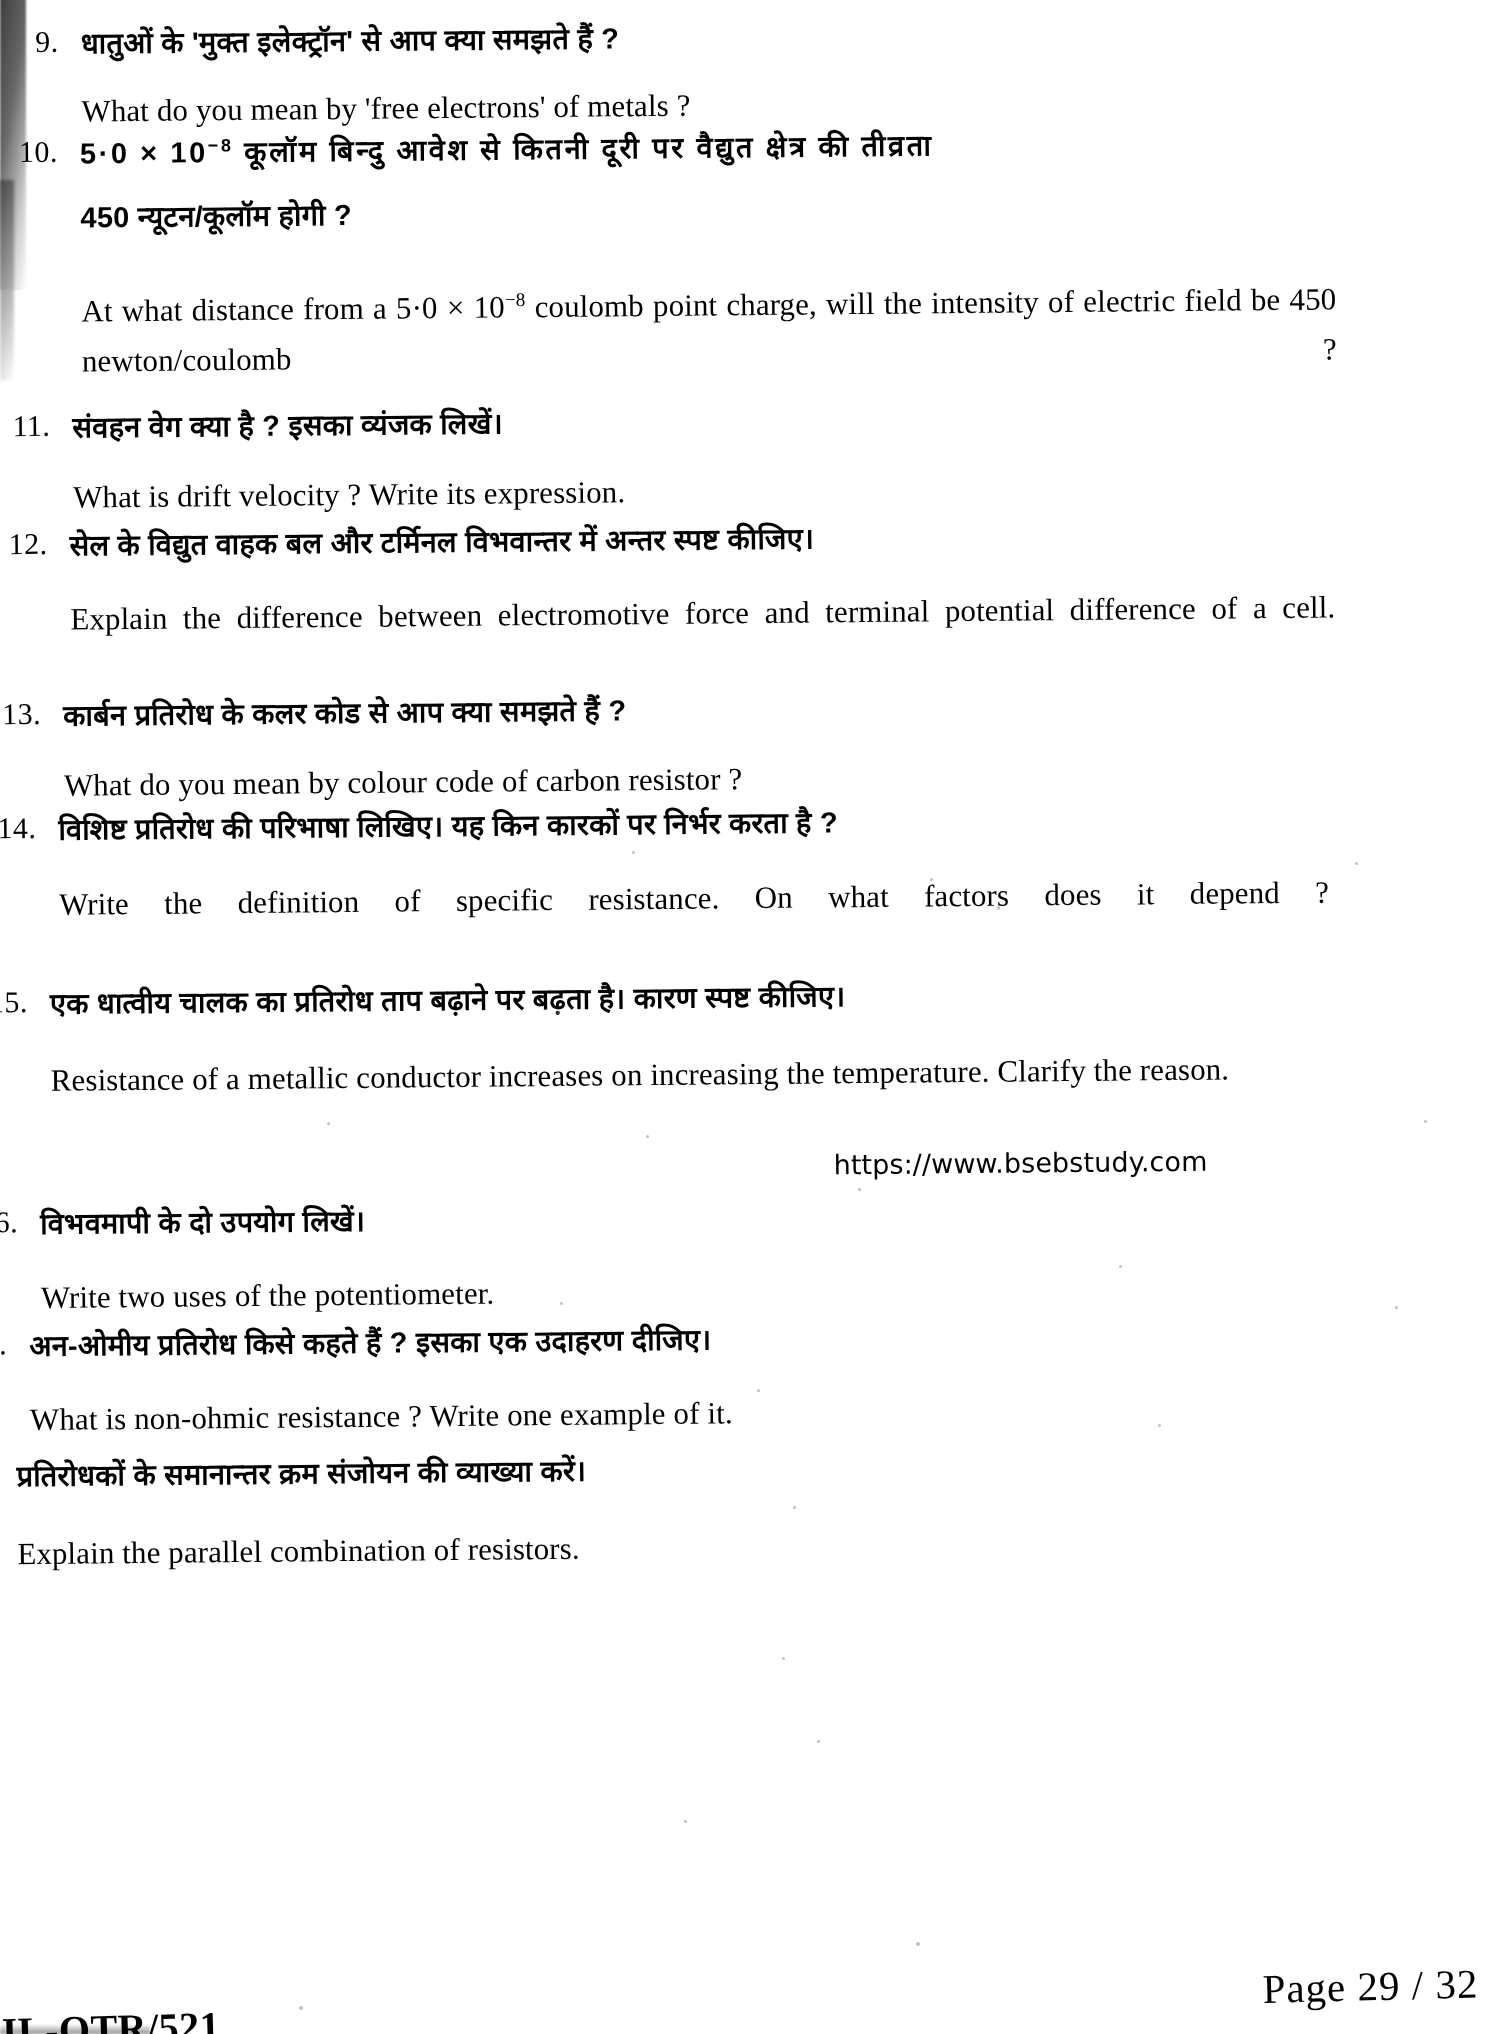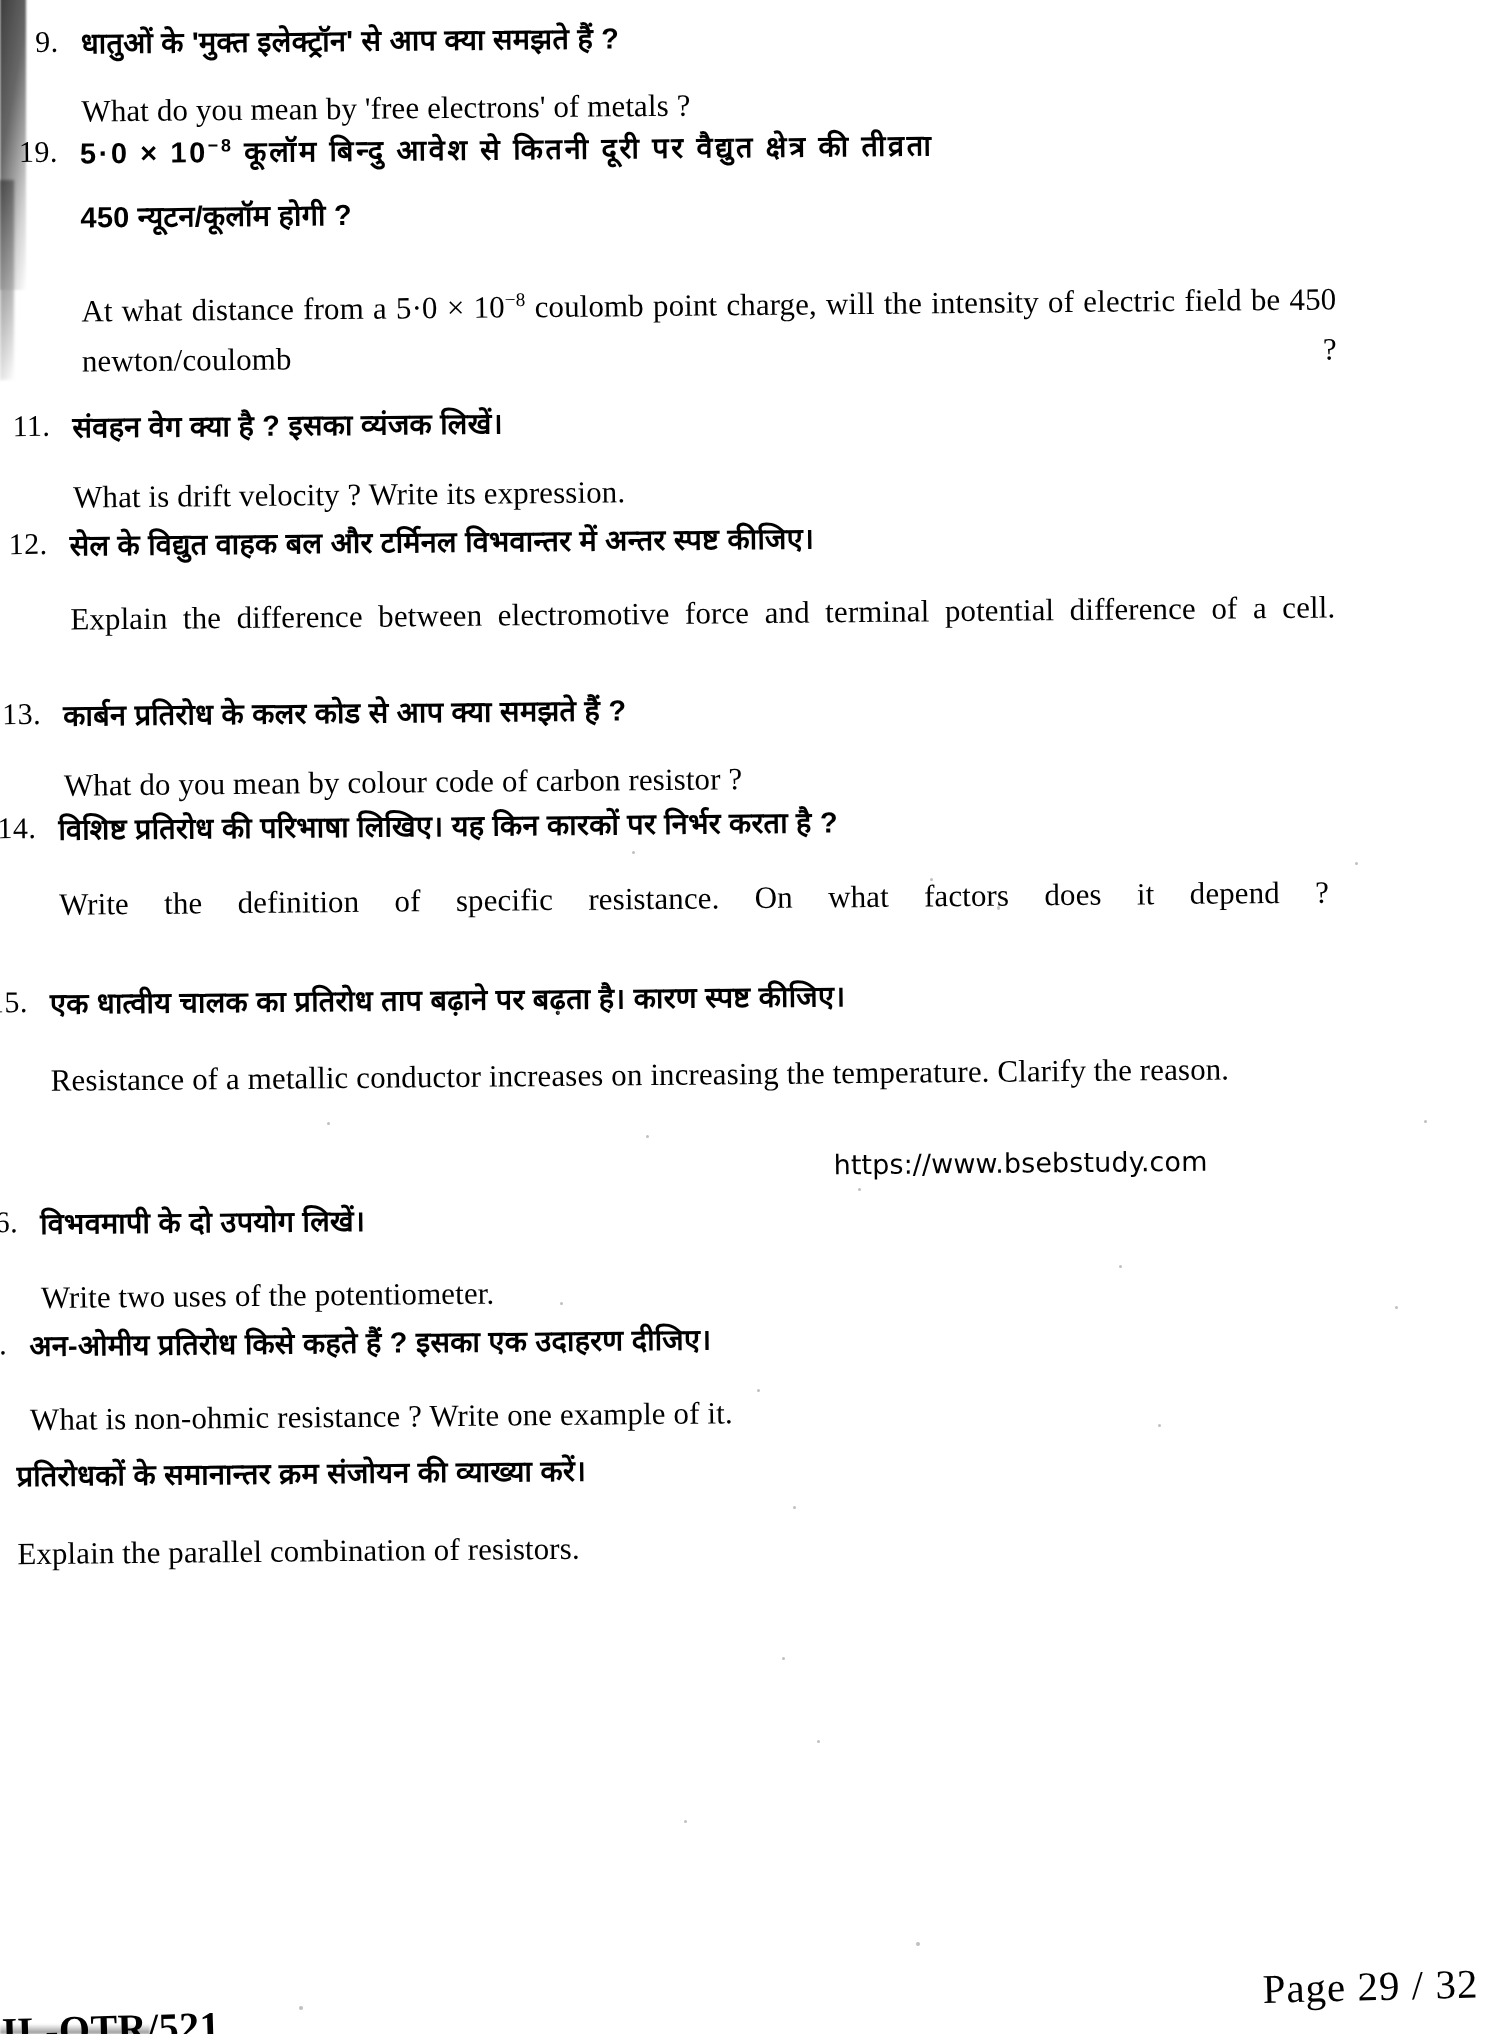--- a/index.html
+++ b/index.html
@@ -152,21 +152,21 @@
 
     <div class="qblock" style="left:12px; top:16px; width:1380px;">
       <div class="qnum">9.</div>
       <div class="qbody">
         <p class="line hi">धातुओं के 'मुक्त इलेक्ट्रॉन' से आप क्या समझते हैं ?</p>
         <p class="line en" style="margin-top:24px;">What do you mean by 'free electrons' of metals ?</p>
       </div>
     </div>
 
     <div class="qblock" style="left:10px; top:126px; width:1400px;">
-      <div class="qnum">19.</div>
+      <div class="qnum">10.</div>
       <div class="qbody">
         <p class="line hi" style="letter-spacing:2.6px;">
           <span>5·0 × 10</span><sup>−8</sup><span> कूलॉम बिन्दु आवेश से कितनी दूरी पर वैद्युत क्षेत्र की तीव्रता</span>
         </p>
         <p class="line hi" style="margin-top:22px;">450 न्यूटन/कूलॉम होगी ?</p>
         <p class="en justify" style="margin-top:48px; width:1255px; line-height:1.62;">
           <span>At what distance from a 5·0 × 10</span><sup>−8</sup><span> coulomb point charge, will the intensity of electric field be 450 newton/coulomb ?</span>
         </p>
       </div>
     </div>

